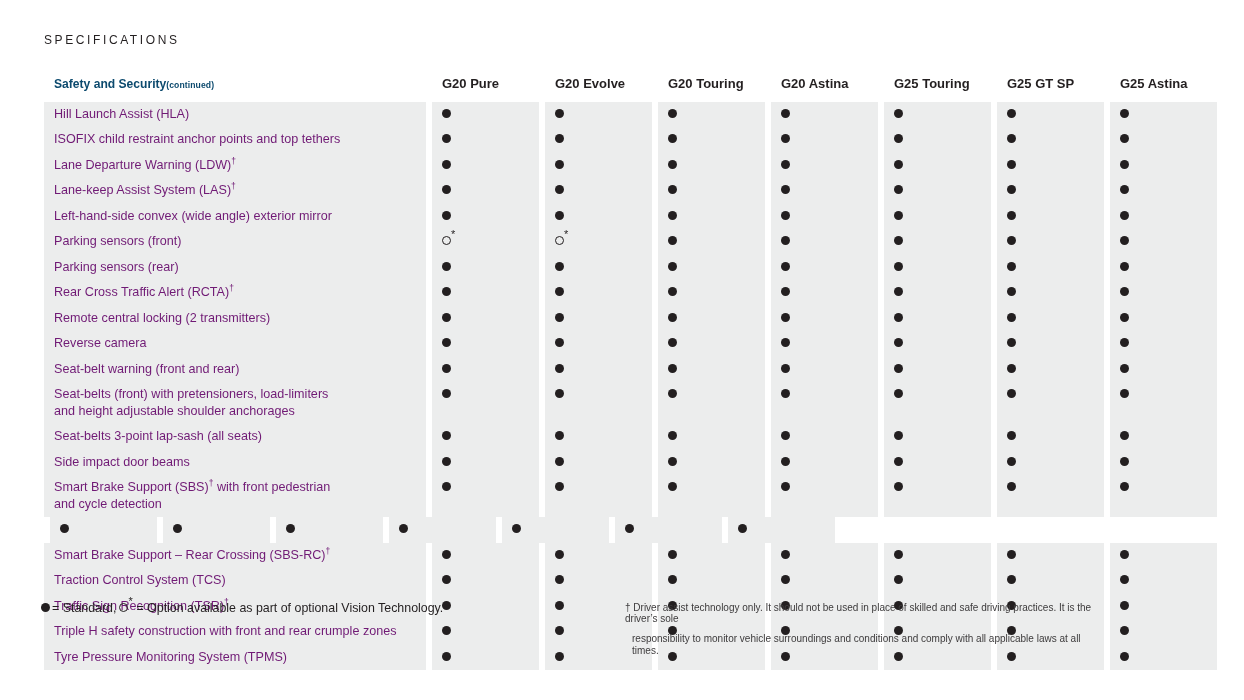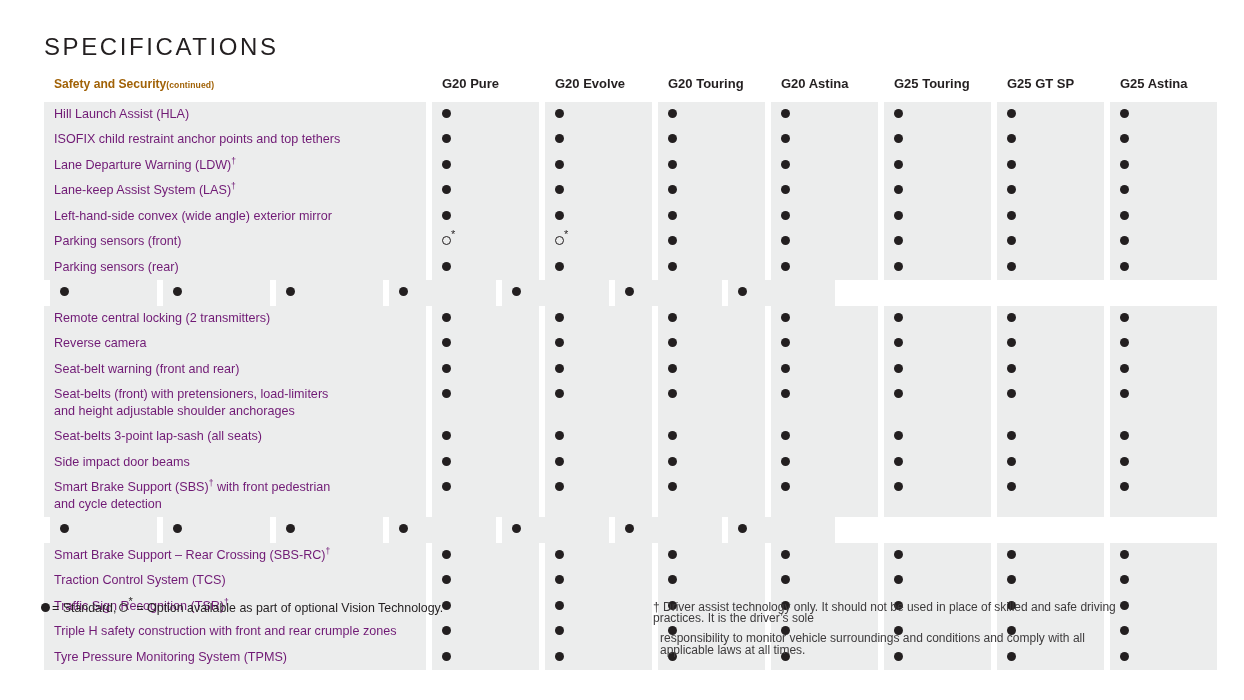--- a/index.html
+++ b/index.html
@@ -21,21 +21,21 @@
     height: 700px;
     box-sizing: border-box;
     padding: 0;
   }
 
   
   .page-title {
     position: absolute;
     left: 44px;
     top: 33px;
-    font-size: 24px;
+    font-size: 12px;
     font-weight: 400;
     letter-spacing: 2.6px;
     color: #231f20;
     white-space: nowrap;
   }
 
   
   .spec-table {
     position: absolute;
     left: 44px;
@@ -78,21 +78,21 @@
 
   
   .header-row .cell-label,
   .header-row .cell-dot {
     background: transparent;
     padding-bottom: 8px;
   }
   .header-row .cell-label {
     font-size: 12.1px;
     font-weight: bold;
-    color: #a16207;
+    color: #0c4a6e;
     padding-left: 10px;
   }
   .header-row .cell-dot {
     font-size: 13px;
     font-weight: bold;
     color: #231f20;
   }
   .hdr-continued {
     font-size: 8.6px;
     font-weight: bold;
@@ -150,24 +150,24 @@
     font-size: 12.4px;
     line-height: 16px;
     color: #231f20;
     white-space: nowrap;
   }
   .legend .mark-standard { margin-right: 2px; }
   .legend .mark-option { margin: 0 1px 0 3px; }
 
   .disclaimer {
     position: absolute;
-    left: 653px;
+    left: 625px;
     top: 602px;
     width: 470px;
-    font-size: 12px;
+    font-size: 10px;
     line-height: 11.2px;
     color: #3d3b3c;
   }
   .disclaimer .d-line2 { padding-left: 7px; display: block; margin-top: 9px; }
 </style>
 </head>
 <body>
 
 <div class="page">
 
@@ -253,20 +253,21 @@
           <div class="cell-label"><span>Parking sensors (rear)</span></div>
           <div class="cell-dot"><span class="mark mark-standard"></span></div>
           <div class="cell-dot"><span class="mark mark-standard"></span></div>
           <div class="cell-dot"><span class="mark mark-standard"></span></div>
           <div class="cell-dot"><span class="mark mark-standard"></span></div>
           <div class="cell-dot"><span class="mark mark-standard"></span></div>
           <div class="cell-dot"><span class="mark mark-standard"></span></div>
           <div class="cell-dot"><span class="mark mark-standard"></span></div>
         </div>
         <div class="spec-row">
+          <div class="cell-label"><span>Rear Cross Traffic Alert (RCTA)</span><span class="sup">†</span></div>
           <div class="cell-dot"><span class="mark mark-standard"></span></div>
           <div class="cell-dot"><span class="mark mark-standard"></span></div>
           <div class="cell-dot"><span class="mark mark-standard"></span></div>
           <div class="cell-dot"><span class="mark mark-standard"></span></div>
           <div class="cell-dot"><span class="mark mark-standard"></span></div>
           <div class="cell-dot"><span class="mark mark-standard"></span></div>
           <div class="cell-dot"><span class="mark mark-standard"></span></div>
         </div>
         <div class="spec-row">
           <div class="cell-label"><span>Remote central locking (2 transmitters)</span></div>

